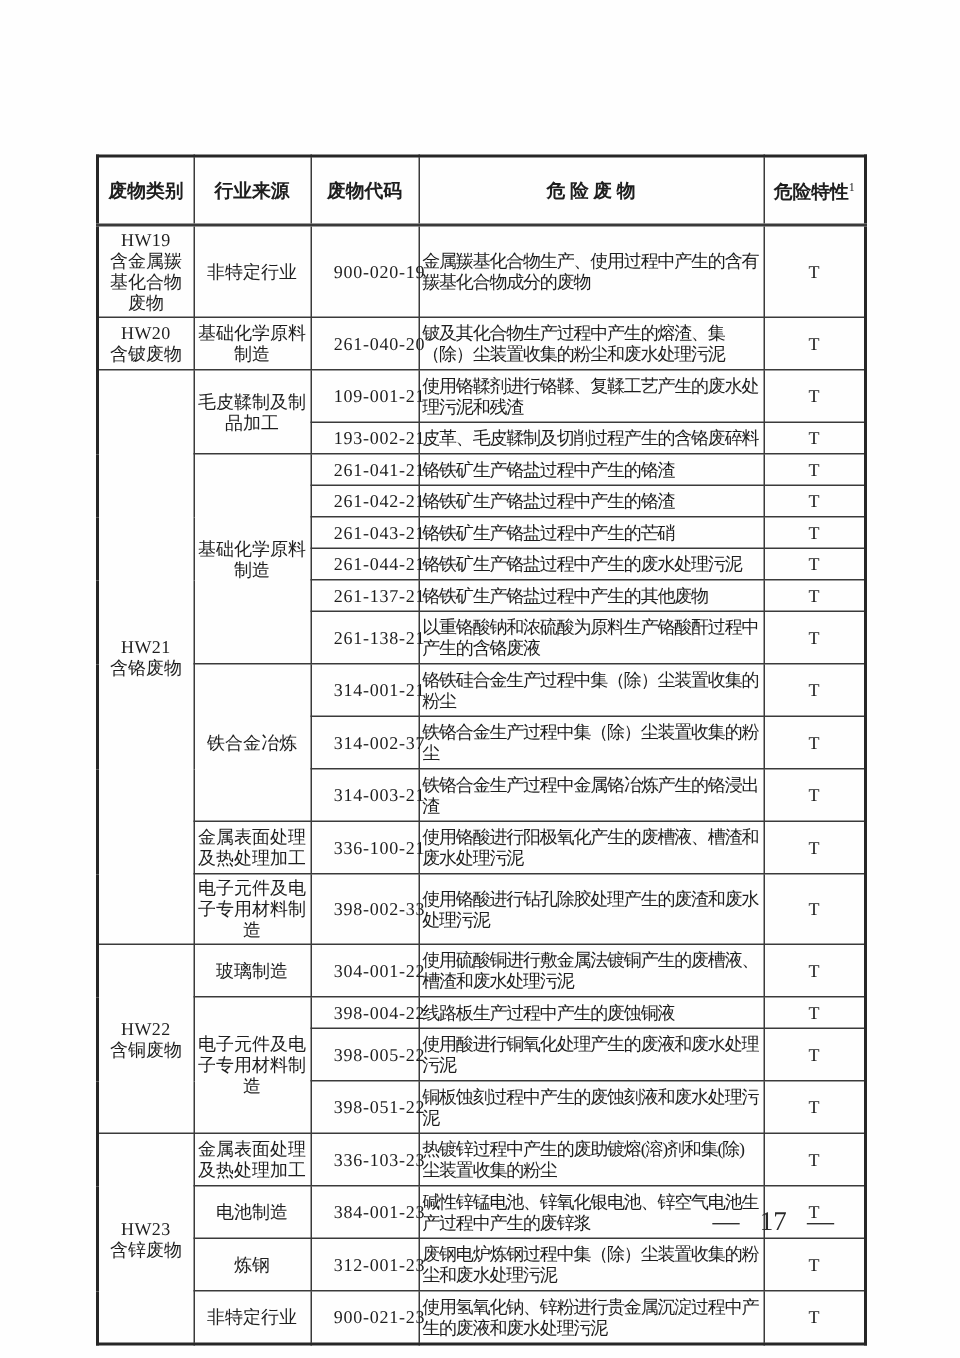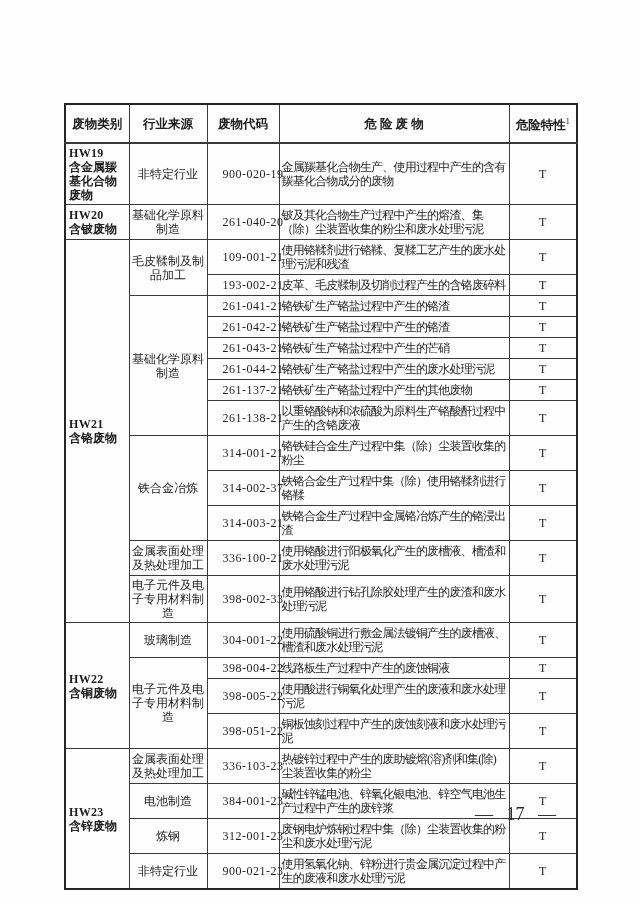--- a/index.html
+++ b/index.html
@@ -25,35 +25,35 @@
     table-layout: fixed;
     font-size: 12px;
     line-height: 14px;
     border: 2px solid #262626;
   }
   .waste-table th, .waste-table td {
     border: 1px solid #3a3a3a;
     vertical-align: middle;
   }
   .waste-table thead th {
-    height: 29px;
+    height: 46px;
     font-weight: bold;
     text-align: center;
-    padding: 10px 1px;
+    padding: 0 1px;
     border-bottom-width: 2px;
     font-size: 12.5px;
   }
   .waste-table thead th sup {
     font-size: 8px;
     font-weight: normal;
     vertical-align: super;
   }
   td.cat {
+    text-align: center;
     padding: 2px 3px;
-    font-weight: bold;
   }
   td.cat .cat-code { letter-spacing: 0.3px; }
   td.ind {
     text-align: center;
     padding: 2px 1px;
   }
   td.code {
     text-align: center;
     white-space: nowrap;
     padding: 2px 15px;
@@ -173,21 +173,21 @@
         <td class="haz">T</td>
       </tr>
       <tr>
         <td class="ind" rowspan="3">铁合金冶炼</td>
         <td class="code">314-001-21</td>
         <td class="desc">铬铁硅合金生产过程中集（除）尘装置收集的粉尘</td>
         <td class="haz">T</td>
       </tr>
       <tr>
         <td class="code">314-002-37</td>
-        <td class="desc">铁铬合金生产过程中集（除）使用铬鞣剂进行铬鞣</td>
+        <td class="desc">铁铬合金生产过程中集（除）尘装置收集的粉尘</td>
         <td class="haz">T</td>
       </tr>
       <tr>
         <td class="code">314-003-21</td>
         <td class="desc">铁铬合金生产过程中金属铬冶炼产生的铬浸出渣</td>
         <td class="haz">T</td>
       </tr>
       <tr>
         <td class="ind">金属表面处理及热处理加工</td>
         <td class="code">336-100-21</td>

